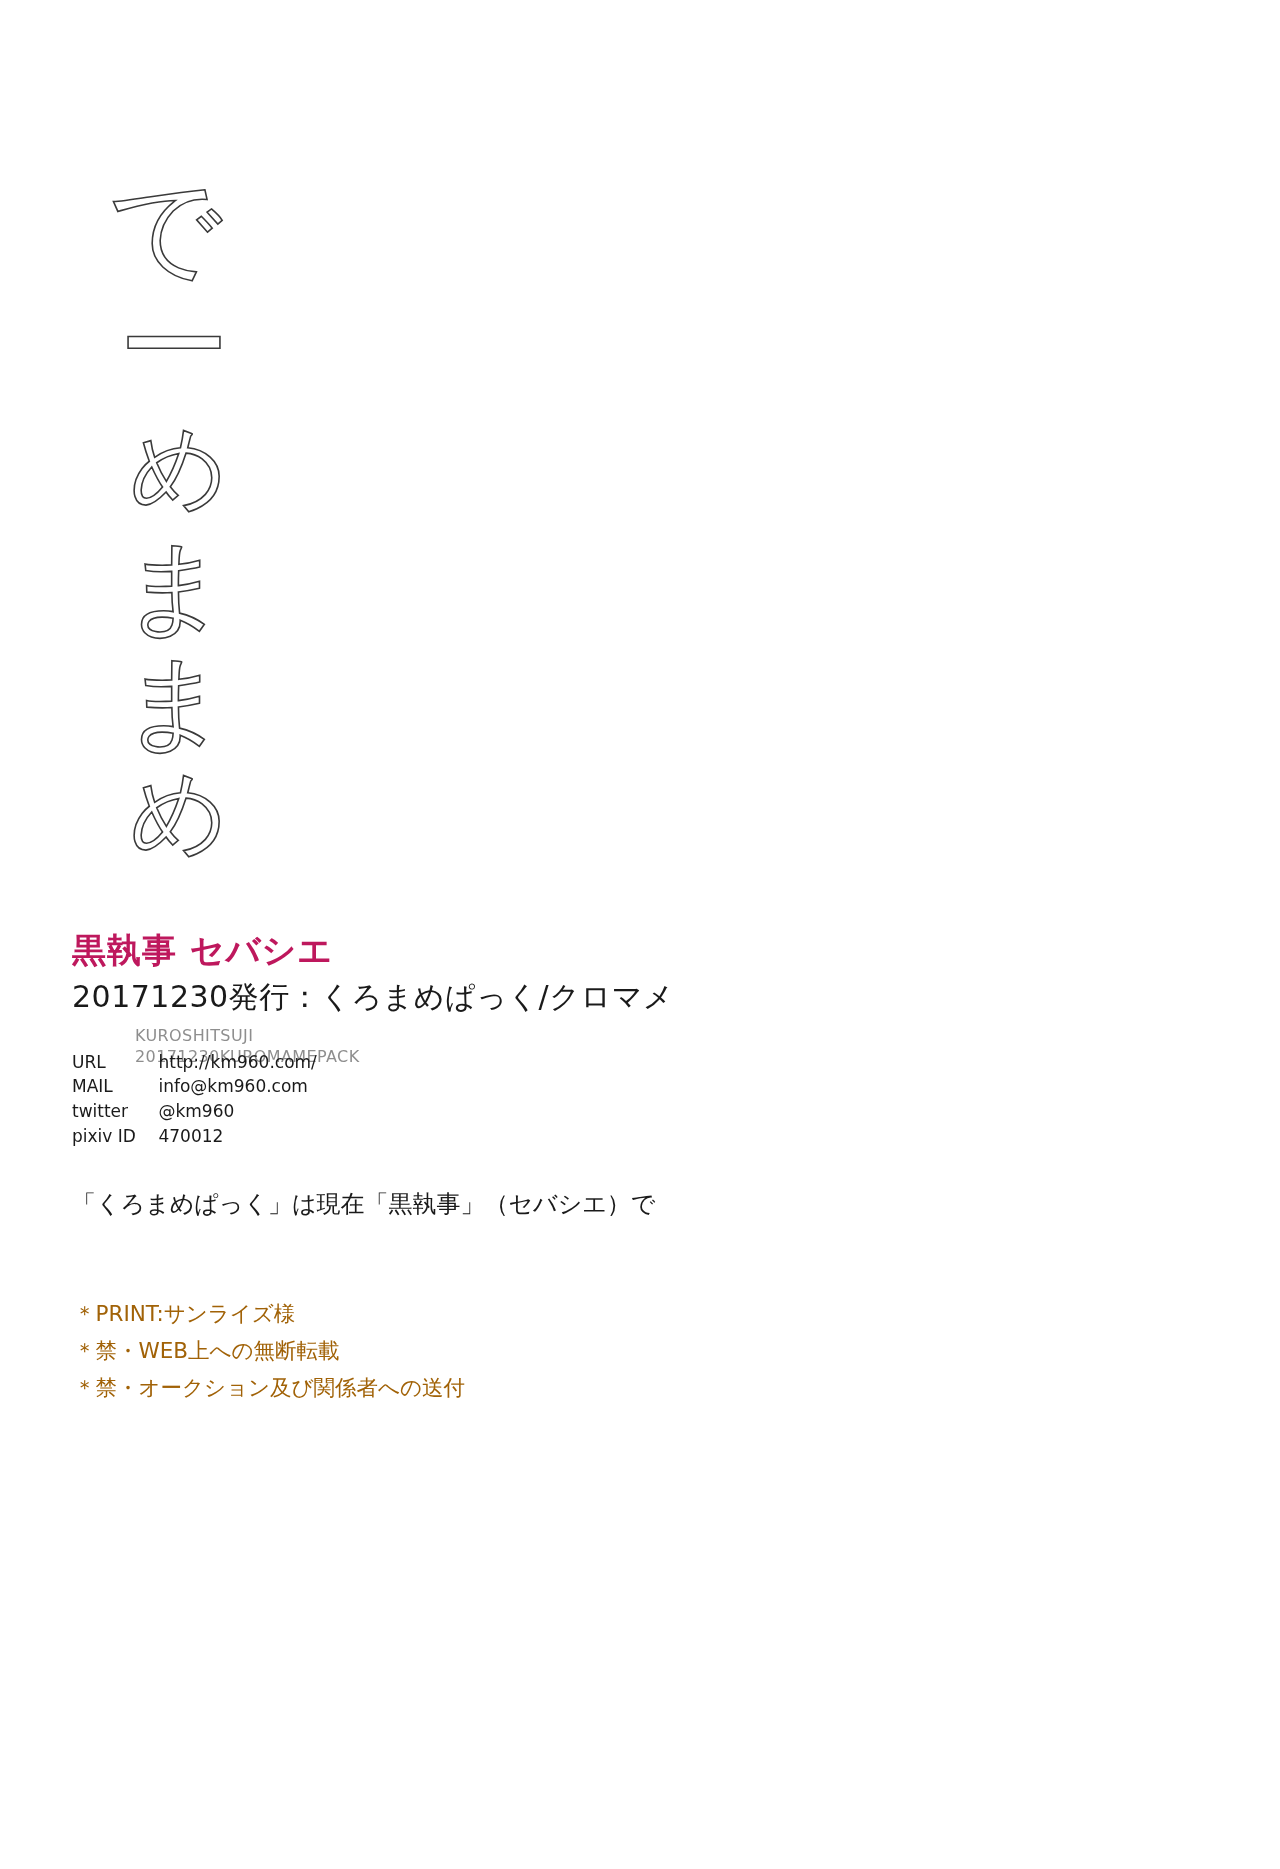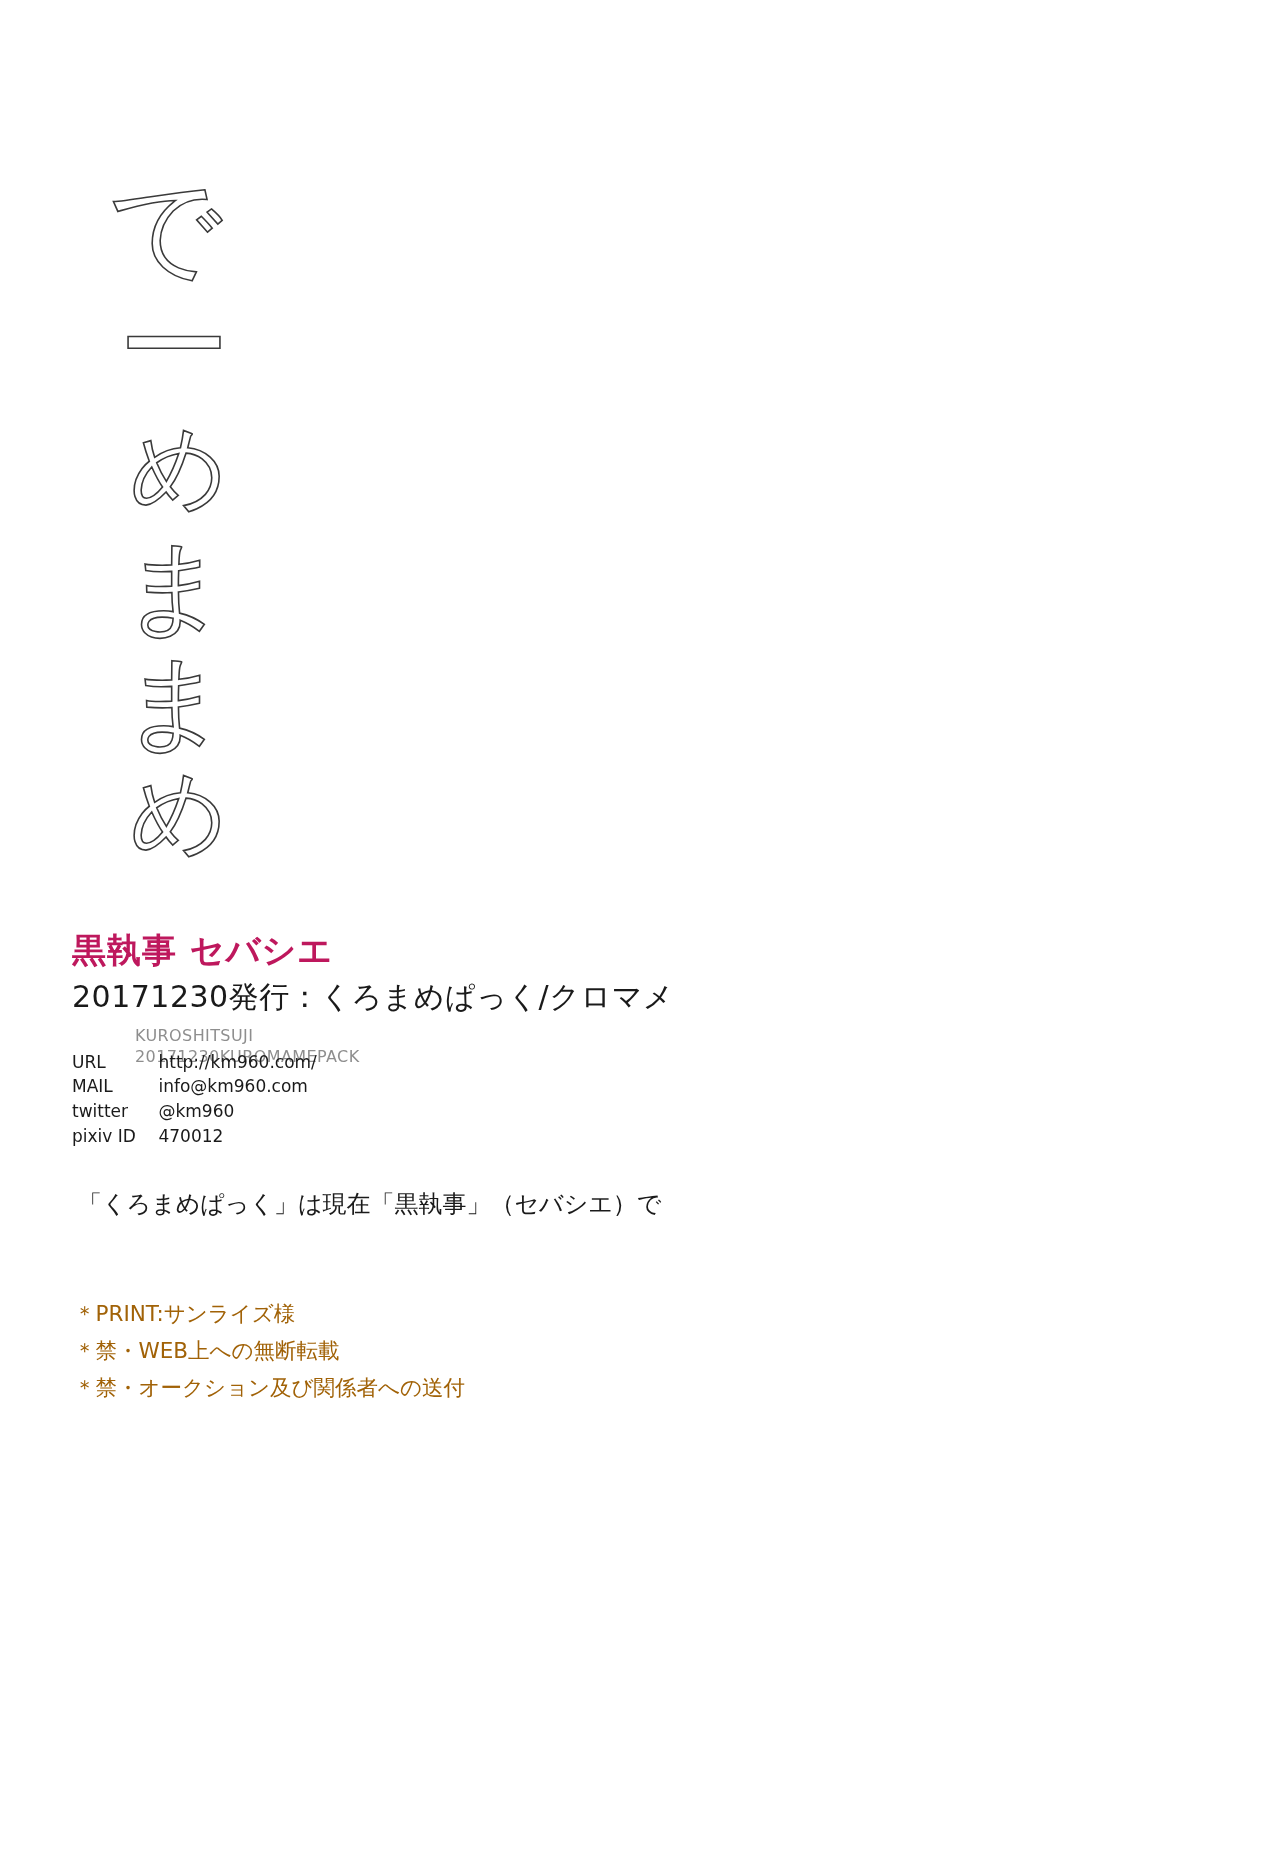--- a/index.html
+++ b/index.html
@@ -95,21 +95,21 @@
     white-space: pre;
   }
   .contact-label {
     display: inline-block;
   }
 
   .blurb {
     font-size: 24px;
     line-height: 1.72;
     color: #1a1a1a;
-    margin: 0 0 70px 8px;
+    margin: 0 0 70px 2px;
   }
   .blurb div { white-space: nowrap; }
 
   .notes {
     font-size: 21.5px;
     line-height: 1.72;
     color: #a16207;
     margin-left: 4px;
   }
   .notes div { white-space: nowrap; }

